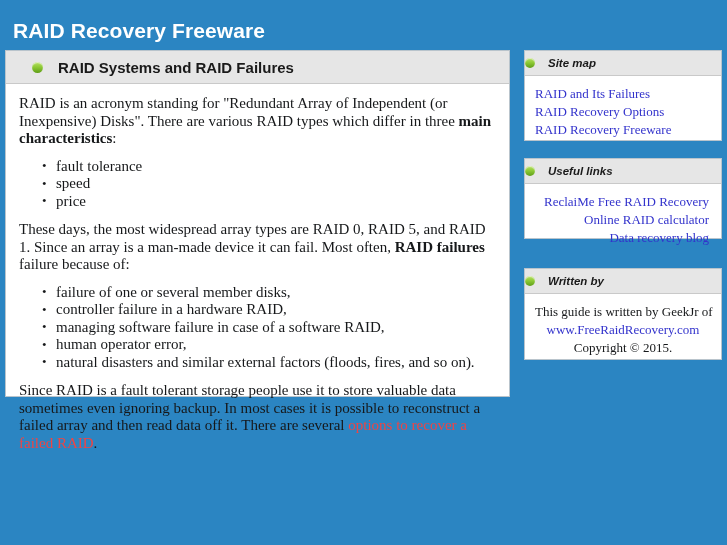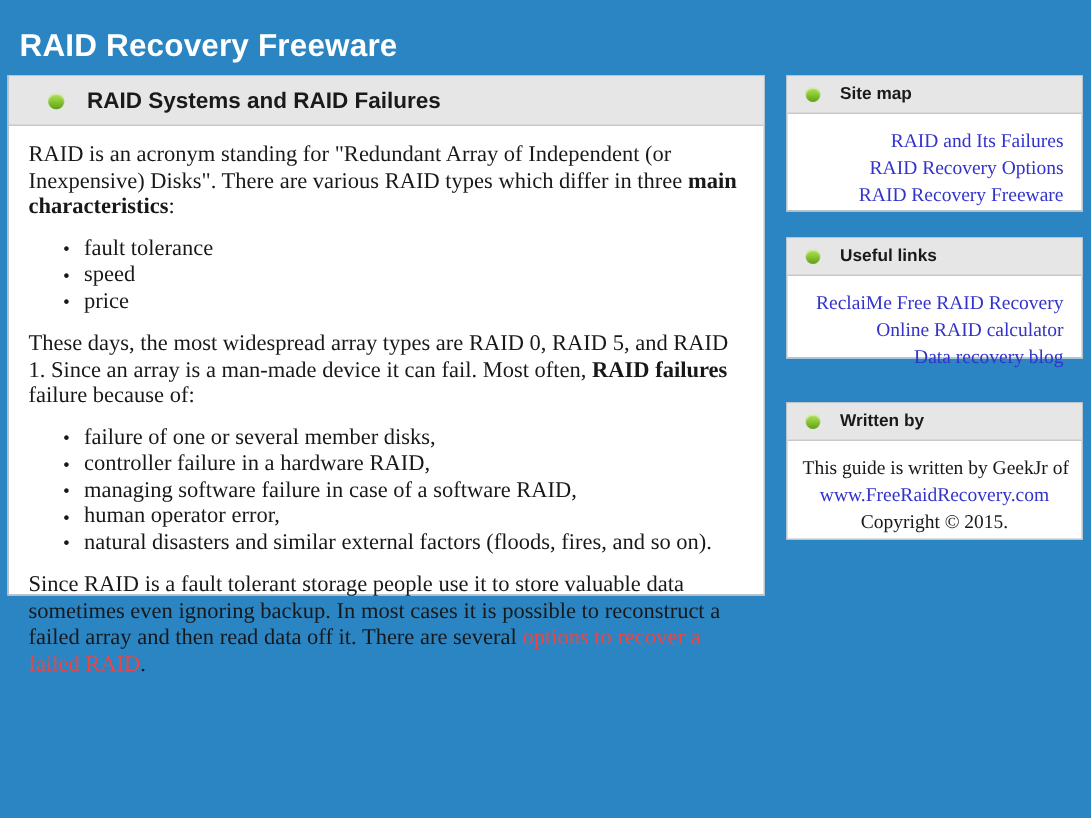--- a/index.html
+++ b/index.html
@@ -111,21 +111,22 @@
   }
   .b { font-weight: bold; }
 
   
   .side-panel {
     left: 524px;
     width: 198px;
   }
   .side-panel .panel-head {
     height: 25px;
-    padding-left: 12px;
+    padding-left: 0;
+    font-style: italic;
   }
   .side-panel .bullet {
     width: 10px;
     height: 10px;
   }
   .side-panel .panel-head-title {
     font-size: 11.5px;
     margin-left: 13px;
   }
   .side-body {
@@ -138,21 +139,21 @@
     color: #3333cc;
     text-decoration: none;
     display: block;
   }
   #panel-sitemap {
     top: 50px;
     height: 91px;
   }
   #panel-sitemap .side-body {
     padding: 9px 12px 8px 10px;
-    text-align: right;
+    text-align: left;
   }
   #panel-links {
     top: 158px;
     height: 81px;
   }
   #panel-links .side-body {
     padding: 9px 12px 8px 10px;
     text-align: right;
   }
   #panel-written {

